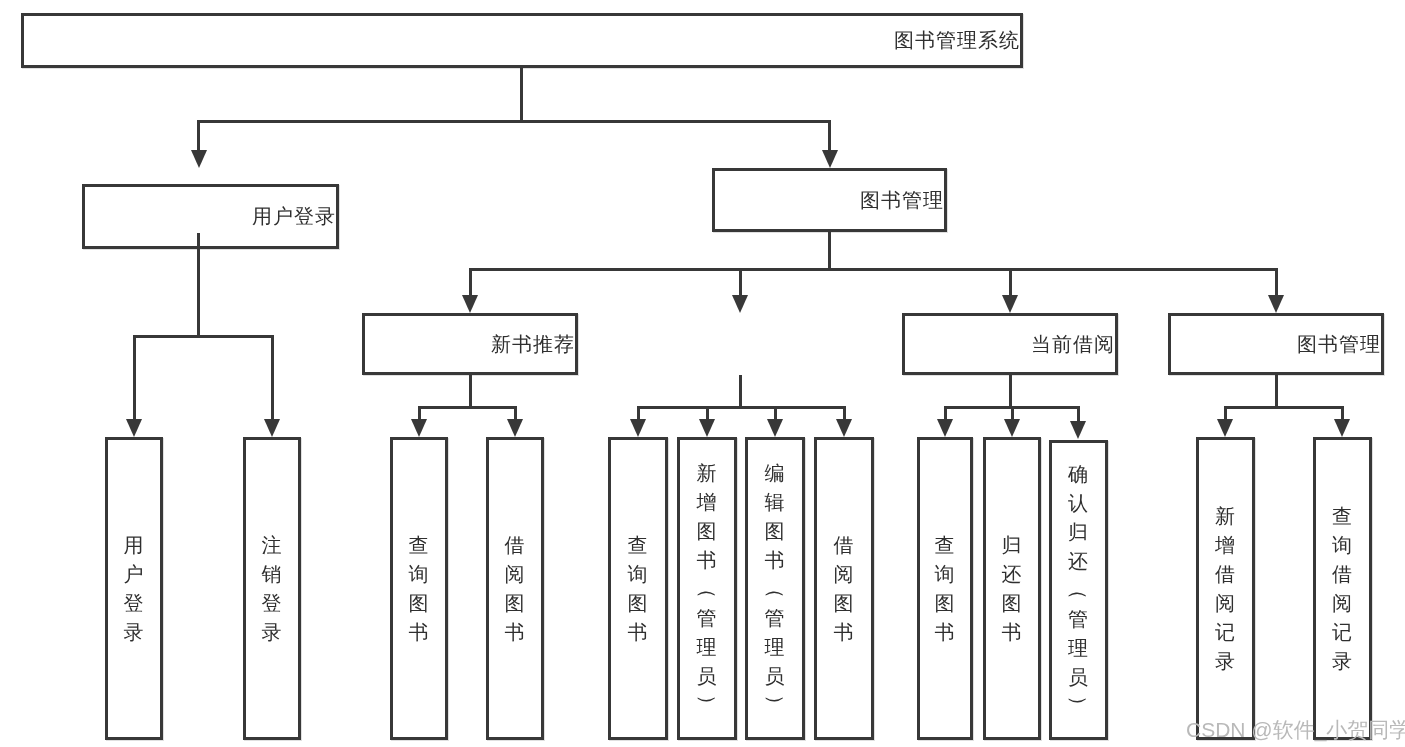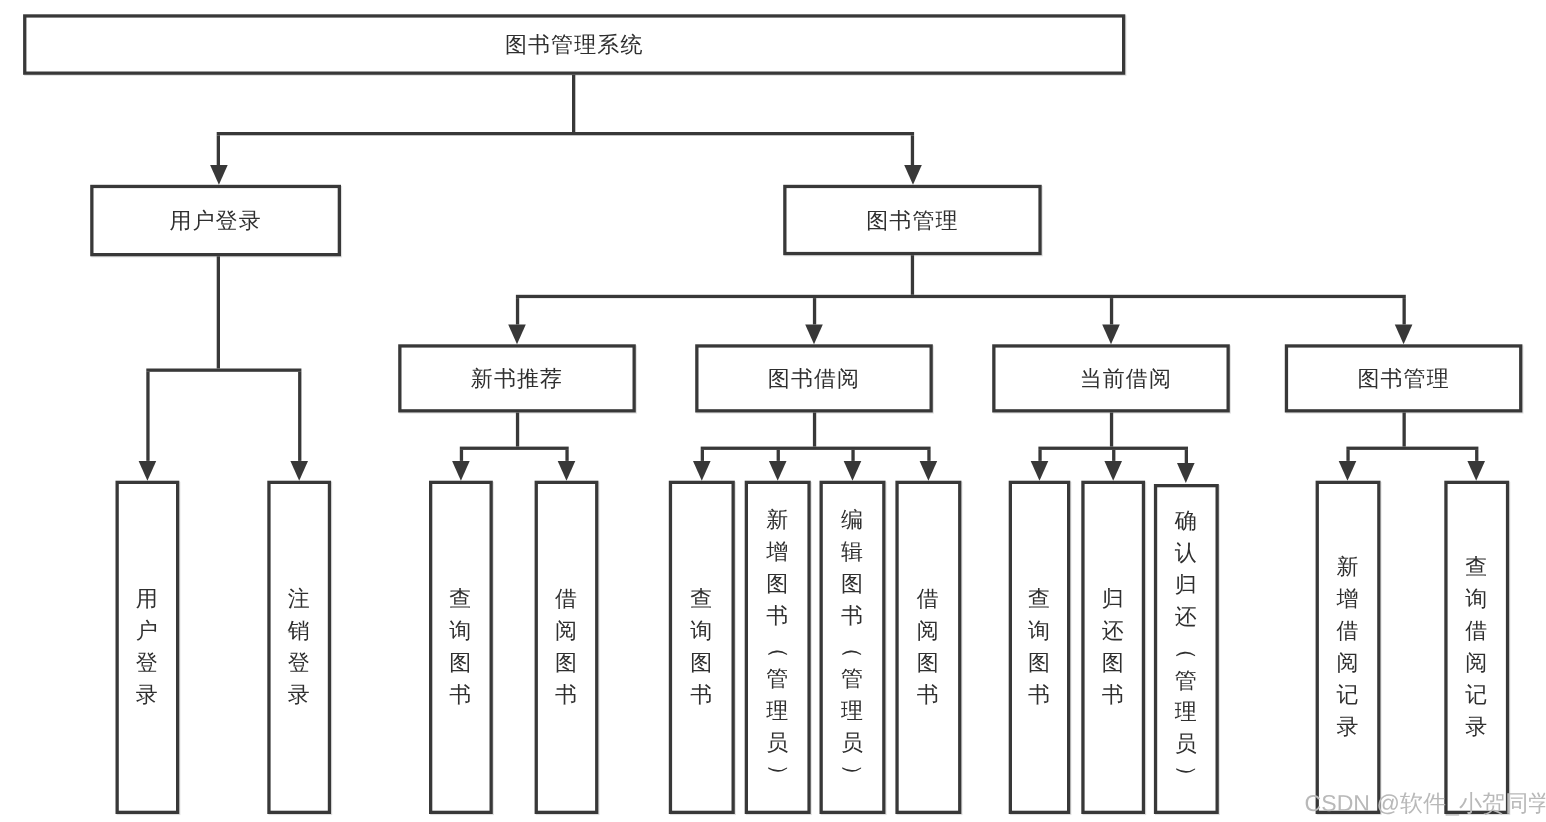--- a/index.html
+++ b/index.html
@@ -16,21 +16,21 @@
     overflow:hidden;
   }
   
   .node{
     position:absolute;
     box-sizing:border-box;
     border:3px solid var(--line);
     background:#ffffff;
     display:flex;
     align-items:center;
-    justify-content:center;
+    justify-content:flex-end;
     color:var(--text);
     font-size:20px;
     letter-spacing:1px;
     box-shadow:1px 1px 0 rgba(0,0,0,0.12);
   }
   .leaf{
     top:437px;height:303px;
   }
   .vbox{
     display:flex;
@@ -66,32 +66,29 @@
 </style>
 </head>
 <body>
 
 <div class="stage">
 
   <div class="node" style="left:21px;top:13px;width:1002px;height:55px;">
     <span>图书管理系统</span>
   </div>
 
-  <div class="node" style="left:82px;top:168px;width:228px;height:65px;">
+  <div class="node" style="left:82px;top:184px;width:257px;height:65px;">
     <span>用户登录</span>
   </div>
   <div class="node" style="left:362px;top:313px;width:216px;height:62px;">
     <span>新书推荐</span>
   </div>
 
   <div class="node" style="left:712px;top:168px;width:235px;height:64px;">
     <span>图书管理</span>
-  </div>
-  <div class="node" style="left:632px;top:313px;width:216px;height:62px;">
-    <span>图书借阅</span>
   </div>
   <div class="node" style="left:902px;top:313px;width:216px;height:62px;padding-left:27px;">
     <span>当前借阅</span>
   </div>
   <div class="node" style="left:1168px;top:313px;width:216px;height:62px;">
     <span>图书管理</span>
   </div>
 
   <div class="node leaf" style="left:105px;width:58px;">
     <div class="vbox">

